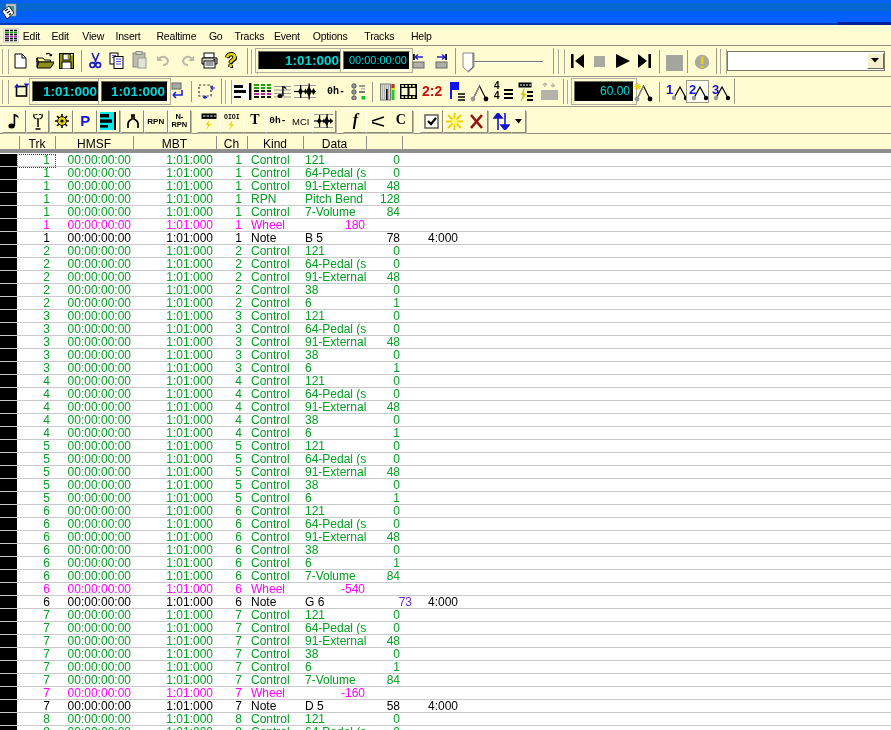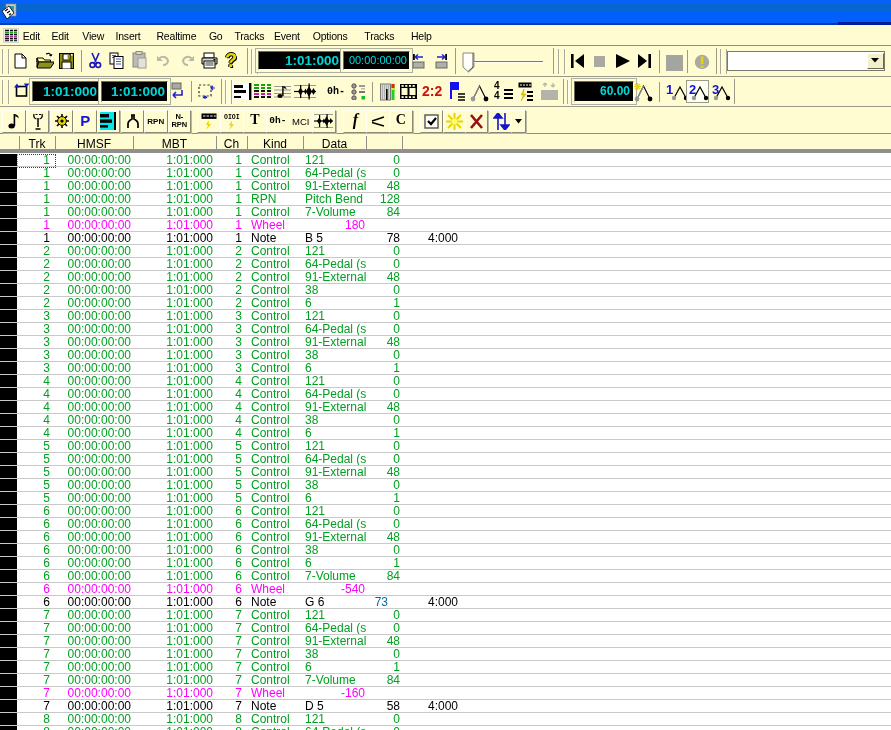--- a/index.html
+++ b/index.html
@@ -275,21 +275,21 @@
 <path d="M6 7 l-3 6 h2.4 l-2.4 6 5-7 h-2.4 z" fill="#e8d400" stroke="#b09000" stroke-width="0.4"></path>
 <path d="M9 10h6 M9 14h6 M9 18h6" stroke="#000" stroke-width="1.8"></path>
     </svg>
 <svg class="a" style="left:540px;top:82px;" width="19" height="20" viewBox="0 0 19 20">
 <path d="M5 5 v-4 m0 0 l-2 2 m2 -2 l2 2" stroke="#b9b9a9" stroke-width="1.4" fill="none"></path>
 <path d="M13 1 v4 m0 0 l-2 -2 m2 2 l2 -2" stroke="#b9b9a9" stroke-width="1.4" fill="none"></path>
 <rect x="1" y="8" width="17" height="10" fill="#b3b3a9"></rect>
     </svg>
 <div class="sep" style="left:563px;top:79px;height:25px;"></div>
 <div class="grip" style="left:567px;top:80px;height:24px;"></div>
-<div class="lcd" style="left:574px;top:81px;width:55px;height:19px;font-size:12px;line-height:19px;padding-right:3px;font-weight:bold;">60.00</div>
+<div class="lcd" style="left:574px;top:81px;width:55px;height:19px;font-size:12px;line-height:19px;padding-right:3px;">60.00</div>
 <svg class="a" style="left:634px;top:83px;" width="19" height="19" viewBox="0 0 19 19">
 <path d="M3 16 L9.5 3 L16 16" fill="none" stroke="#000" stroke-width="1.1"></path>
 <path d="M3 16 L9.5 3" stroke="#999" stroke-width="1.1"></path>
 <circle cx="3" cy="16" r="2.4" fill="#999"></circle>
 <circle cx="16" cy="16" r="2.4" fill="#000"></circle>
       <path d="M1 1 l5 5 M6 1 l-5 5 M3.5 0 v7 M0 3.5 h7" stroke="#e8d400" stroke-width="1.2"></path>
     </svg>
 <div class="sep" style="left:659px;top:82px;height:20px;"></div>
 <div class="a" style="left:666px;top:82px;font-size:13px;font-weight:bold;color:#1111dd;">1</div>
 <svg class="a" style="left:671px;top:84px;" width="18" height="17" viewBox="0 0 18 17">
@@ -826,21 +826,21 @@
       <div class="rowline"></div>
     </div>
 <div class="row" style="top:596px;">
       <div class="gut"></div>
       <div class="c r" style="left:19px;width:31px;color:#000;">6</div>
       <div class="c r" style="left:55px;width:76px;color:#000;">00:00:00:00</div>
       <div class="c r" style="left:133px;width:80px;color:#000;">1:01:000</div>
       <div class="c r" style="left:216px;width:26px;color:#000;">6</div>
       <div class="c" style="left:251px;color:#000;">Note</div>
       <div class="c" style="left:305px;width:61px;overflow:hidden;color:#000;">G 6</div>
-      <div class="c r" style="left:354px;width:34px;color:#0369a1;">73</div>
+      <div class="c r" style="left:378px;width:34px;color:#6d28d9;">73</div>
       <div class="c" style="left:428px;color:#000;">4:000</div>
       <div class="rowline"></div>
     </div>
 <div class="row" style="top:609px;">
       <div class="gut"></div>
       <div class="c r" style="left:19px;width:31px;color:#00A021;">7</div>
       <div class="c r" style="left:55px;width:76px;color:#00A021;">00:00:00:00</div>
       <div class="c r" style="left:133px;width:80px;color:#00A021;">1:01:000</div>
       <div class="c r" style="left:216px;width:26px;color:#00A021;">7</div>
       <div class="c" style="left:251px;color:#00A021;">Control</div>

